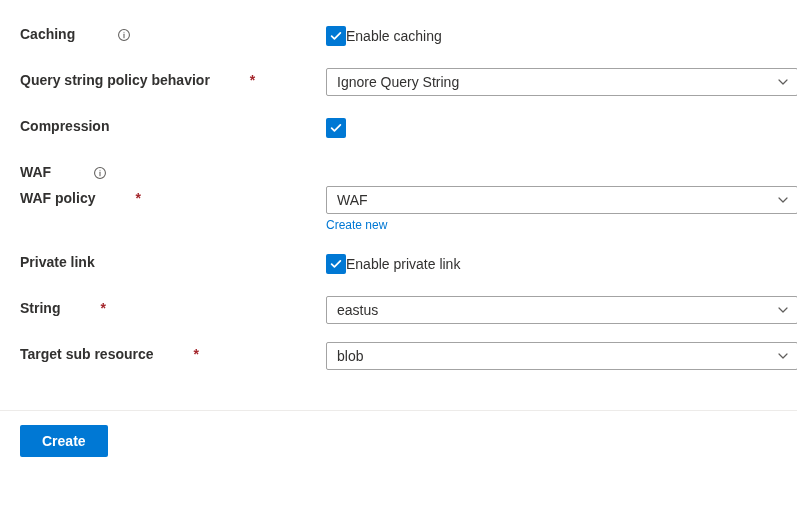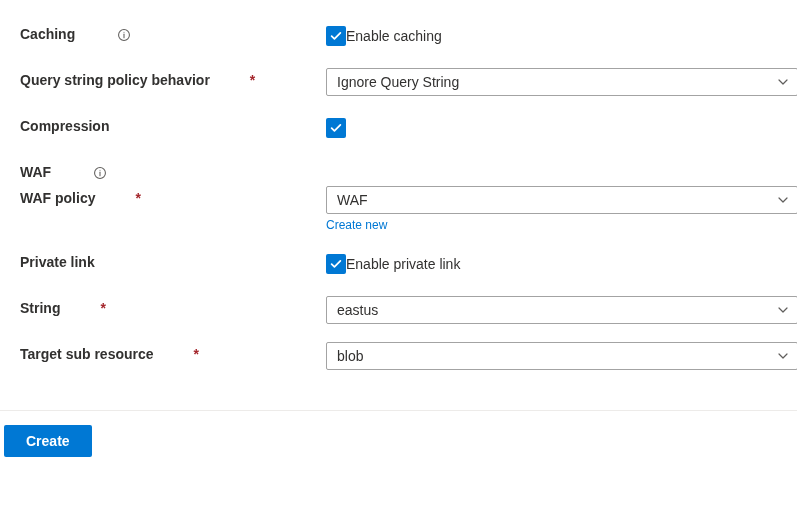--- a/index.html
+++ b/index.html
@@ -97,21 +97,21 @@
     cursor: pointer;
     display: inline-block;
   }
   .footer-sep {
     border: none;
     border-top: 1px solid #edebe9;
     margin: 28px 0 0 0;
     width: 100%;
   }
   .footer {
-    padding: 14px 20px 20px 4px;
+    padding: 14px 20px 20px 20px;
   }
   .primary-btn {
     background: #0078d4;
     color: #ffffff;
     border: none;
     border-radius: 2px;
     padding: 8px 22px;
     font-size: 14px;
     font-weight: 600;
     cursor: pointer;

